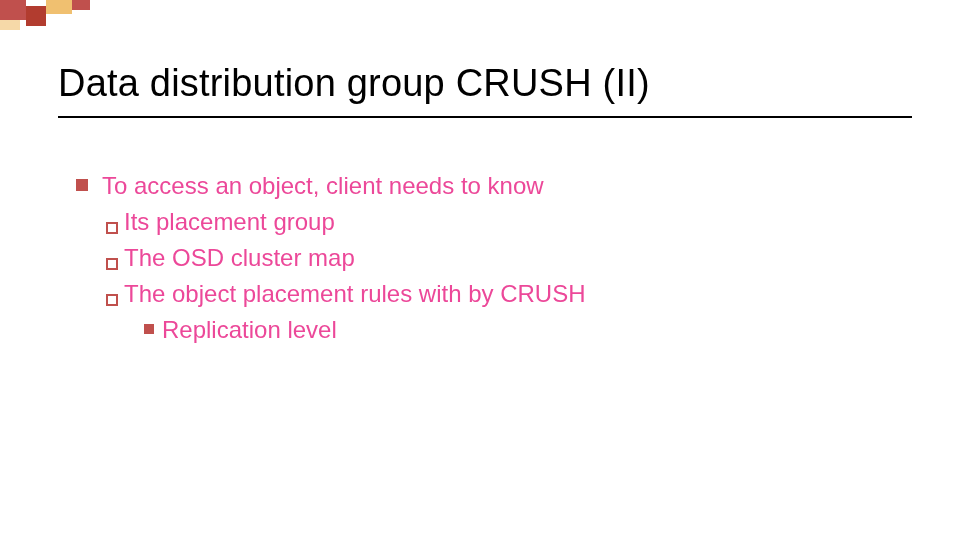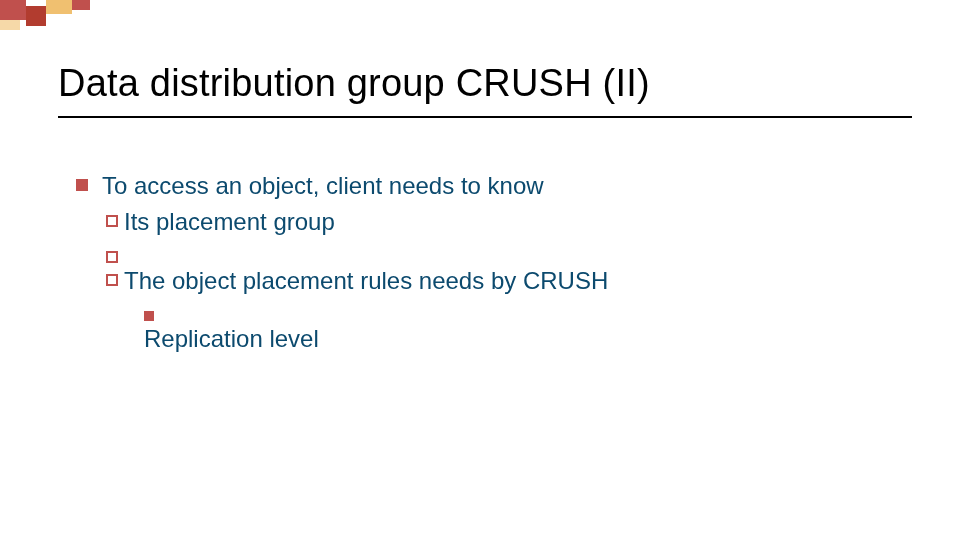--- a/index.html
+++ b/index.html
@@ -47,21 +47,21 @@
     background: #000000;
   }
 
   
   .content {
     position: absolute;
     left: 76px;
     top: 168px;
     font-size: 24px;
     line-height: 1.5;
-    color: #0c4a6e;
+    color: #ec4899;
   }
 
   
   .row { display: flex; align-items: flex-start; }
   .row .txt { white-space: pre; }
 
   
   .b-square-fill {
     width: 12px; height: 12px;
     background: #c0504d;
@@ -80,22 +80,22 @@
   .b-square-small {
     width: 10px; height: 10px;
     background: #c0504d;
     margin-top: 12px;
     margin-right: 8px;
     flex: 0 0 auto;
   }
 
   
   .lvl-1 { margin-left: 0; }
-  .lvl-2 { margin-left: 30px; }
-  .lvl-3 { margin-left: 68px; flex-direction: column; }
+  .lvl-2 { margin-left: 30px; align-items: center; }
+  .lvl-3 { margin-left: 68px; }
 </style>
 </head>
 <body>
 
 <div class="corner">
   <div class="sq sq-a"></div>
   <div class="sq sq-c"></div>
   <div class="sq sq-d"></div>
   <div class="sq sq-e"></div>
   <div class="sq sq-f"></div>
@@ -111,25 +111,26 @@
     <span class="txt">To access an object, client needs to know</span>
   </div>
 
   <div class="row lvl-2">
     <span class="b-square-outline"></span>
     <span class="txt">Its placement group</span>
   </div>
 
   <div class="row lvl-2">
     <span class="b-square-outline"></span>
+    <span class="txt">The OSD cluster map</span>
   </div>
 
   <div class="row lvl-2">
     <span class="b-square-outline"></span>
-    <span class="txt">The object placement rules needs by CRUSH</span>
+    <span class="txt">The object placement rules with by CRUSH</span>
   </div>
 
   <div class="row lvl-3">
     <span class="b-square-small"></span>
     <span class="txt">Replication level</span>
   </div>
 
 
 </div>
 

